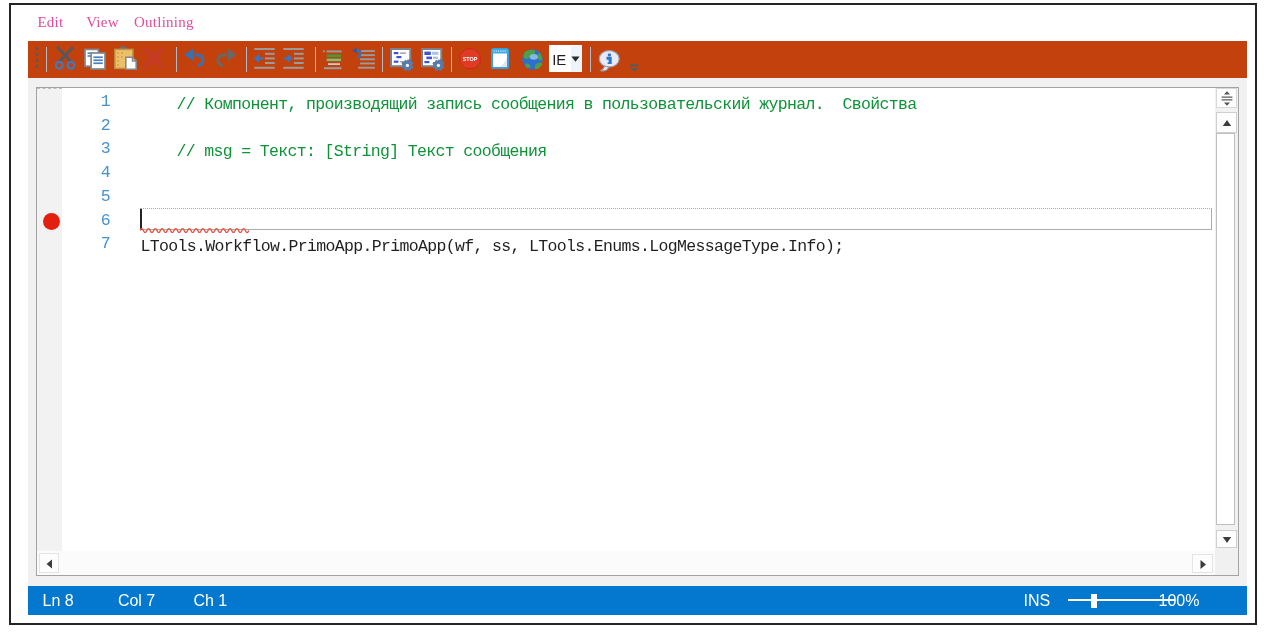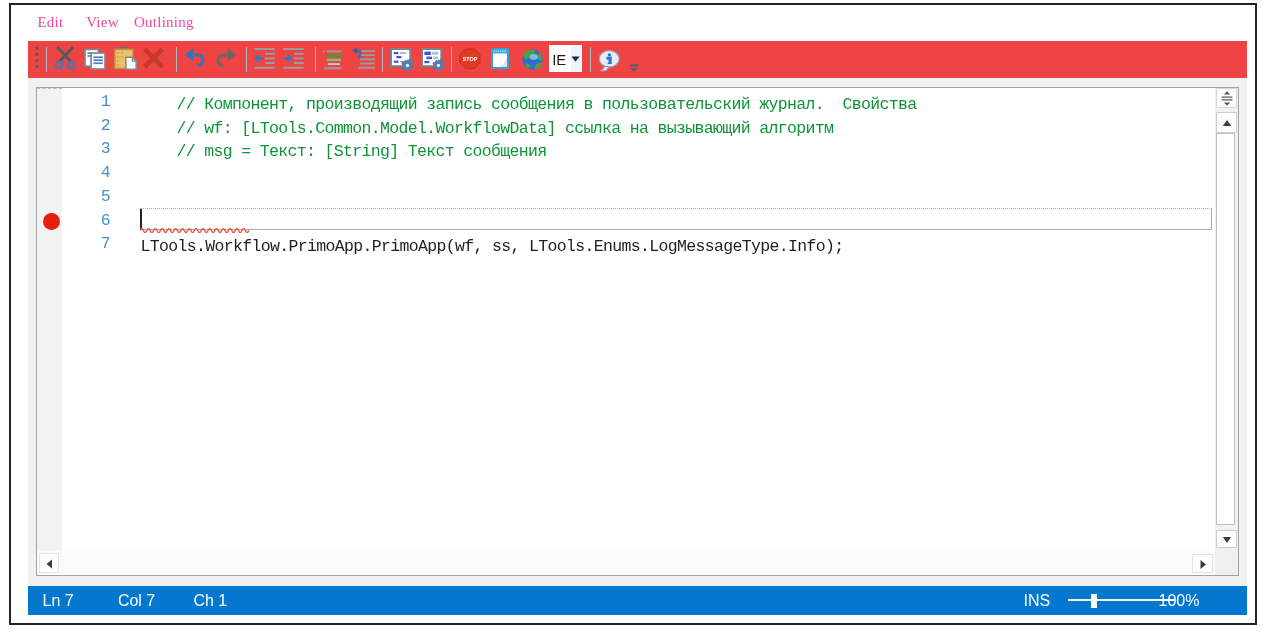--- a/index.html
+++ b/index.html
@@ -4,21 +4,21 @@
 <style>
   html,body{margin:0;padding:0;}
   body{width:1272px;height:632px;background:#ffffff;position:relative;overflow:hidden;
        font-family:"Liberation Sans",sans-serif;}
   .abs{position:absolute;}
   
   #frame{left:8.5px;top:3px;width:1248px;height:622px;border:2px solid #242424;background:#fff;box-sizing:border-box;}
   
   .menu{top:15.4px;font-size:15px;line-height:15px;color:#ec4899;letter-spacing:0.25px;font-family:Liberation Serif, serif;}
   
-  #toolbar{left:27.5px;top:41px;width:1219.5px;height:37.2px;background:#ef4444;}
+  #toolbar{left:27.5px;top:41px;width:1219.5px;height:37.2px;background:#c2410c;}
   .tsep{position:absolute;top:6px;width:1px;height:25px;background:#b0b9c4;}
   
   #content{left:27.5px;top:78.2px;width:1219.5px;height:507.4px;background:#f1f1f1;}
   
   #editor{left:36.3px;top:86.7px;width:1202.4px;height:489.6px;border:1px solid #a3a3a3;background:#ffffff;box-sizing:border-box;}
   #gmargin{left:0px;top:0px;width:24.3px;height:463px;background:#f2f2f2;border-top:1px dashed #bdbdbd;box-sizing:border-box;}
   .lnum{width:63px;text-align:right;color:#4691cc;font-family:"Liberation Mono",monospace;
         font-size:16.5px;letter-spacing:-0.65px;line-height:23.75px;height:23.75px;left:9.7px;}
   .code{left:103.2px;white-space:pre;color:#1f1f1f;font-family:"Liberation Mono",monospace;
         font-size:16.5px;letter-spacing:-0.65px;line-height:23.75px;height:23.75px;}
@@ -233,21 +233,20 @@
 
     <div class="abs lnum" style="top:2.1px;">1</div>
     <div class="abs lnum" style="top:25.849999999999998px;">2</div>
     <div class="abs lnum" style="top:49.6px;">3</div>
     <div class="abs lnum" style="top:73.35000000000001px;">4</div>
     <div class="abs lnum" style="top:97.10000000000001px;">5</div>
     <div class="abs lnum" style="top:120.85000000000001px;">6</div>
     <div class="abs lnum" style="top:144.6px;">7</div>
 
     <div class="abs code cmt" style="top:5.1000000000000005px;">// Компонент, производящий запись сообщения в пользовательский журнал.  Свойства</div>
-    <div class="abs code cmt" style="top:28.849999999999998px;">// wf: [LTools.Common.Model.WorkflowData] ссылка на вызывающий алгоритм</div>
     <div class="abs code cmt" style="top:52.6px;">// msg = Текст: [String] Текст сообщения</div>
     <div class="abs code" style="top:147.6px;">LTools.Workflow.PrimoApp.PrimoApp(wf, ss, LTools.Enums.LogMessageType.Info);</div>
 
     <svg class="abs" style="left:102.8px;top:138.6px;" width="110" height="7" viewBox="0 0 110 7">
       <path d="M0 4.6 Q1.7 0.6 3.4 4.6 T6.8 4.6 T10.2 4.6 T13.6 4.6 T17 4.6 T20.4 4.6 T23.8 4.6 T27.2 4.6 T30.6 4.6 T34 4.6 T37.4 4.6 T40.8 4.6 T44.2 4.6 T47.6 4.6 T51 4.6 T54.4 4.6 T57.8 4.6 T61.2 4.6 T64.6 4.6 T68 4.6 T71.4 4.6 T74.8 4.6 T78.2 4.6 T81.6 4.6 T85 4.6 T88.4 4.6 T91.8 4.6 T95.2 4.6 T98.6 4.6 T102 4.6 T105.4 4.6 T108.8 4.6" fill="none" stroke="#ed5140" stroke-width="1.4"></path>
     </svg>
 
     <div class="abs" style="left:1178.2px;top:0;width:22.2px;height:487.6px;background:#f1f1f1;"></div>
     <div class="abs sbtn" style="left:1179.2px;top:0.7px;width:20.4px;height:19.4px;border-color:#d8d8d8;">
       <svg width="20" height="19" viewBox="0 0 20 19">
@@ -277,20 +276,20 @@
     </div>
     <div class="abs sbtn" style="left:1155.1px;top:466.1px;width:20.3px;height:19.7px;border-color:#e4e4e4;">
       <svg width="20" height="19" viewBox="0 0 20 19">
         <path d="M13 9.5 L7.5 5 L7.5 14 Z" fill="#3c3c3c"></path>
       </svg>
     </div>
     <div class="abs" style="left:1178.2px;top:463.3px;width:22.2px;height:24.3px;background:#f0f0f0;"></div>
   </div>
 
   <div class="abs" id="statusbar">
-    <div class="abs stxt" style="left:15px;">Ln 7</div>
+    <div class="abs stxt" style="left:15px;">Ln 8</div>
     <div class="abs stxt" style="left:90.4px;">Col 7</div>
     <div class="abs stxt" style="left:165.9px;">Ch 1</div>
     <div class="abs stxt" style="left:996px;">INS</div>
     <div class="abs" style="left:1040px;top:13.3px;width:107.3px;height:2px;background:#fff;"></div>
     <div class="abs" style="left:1063.3px;top:8.4px;width:6.4px;height:13.6px;background:#fff;"></div>
     <div class="abs stxt" style="left:1131px;">100%</div>
   </div>
 
 </body></html>

